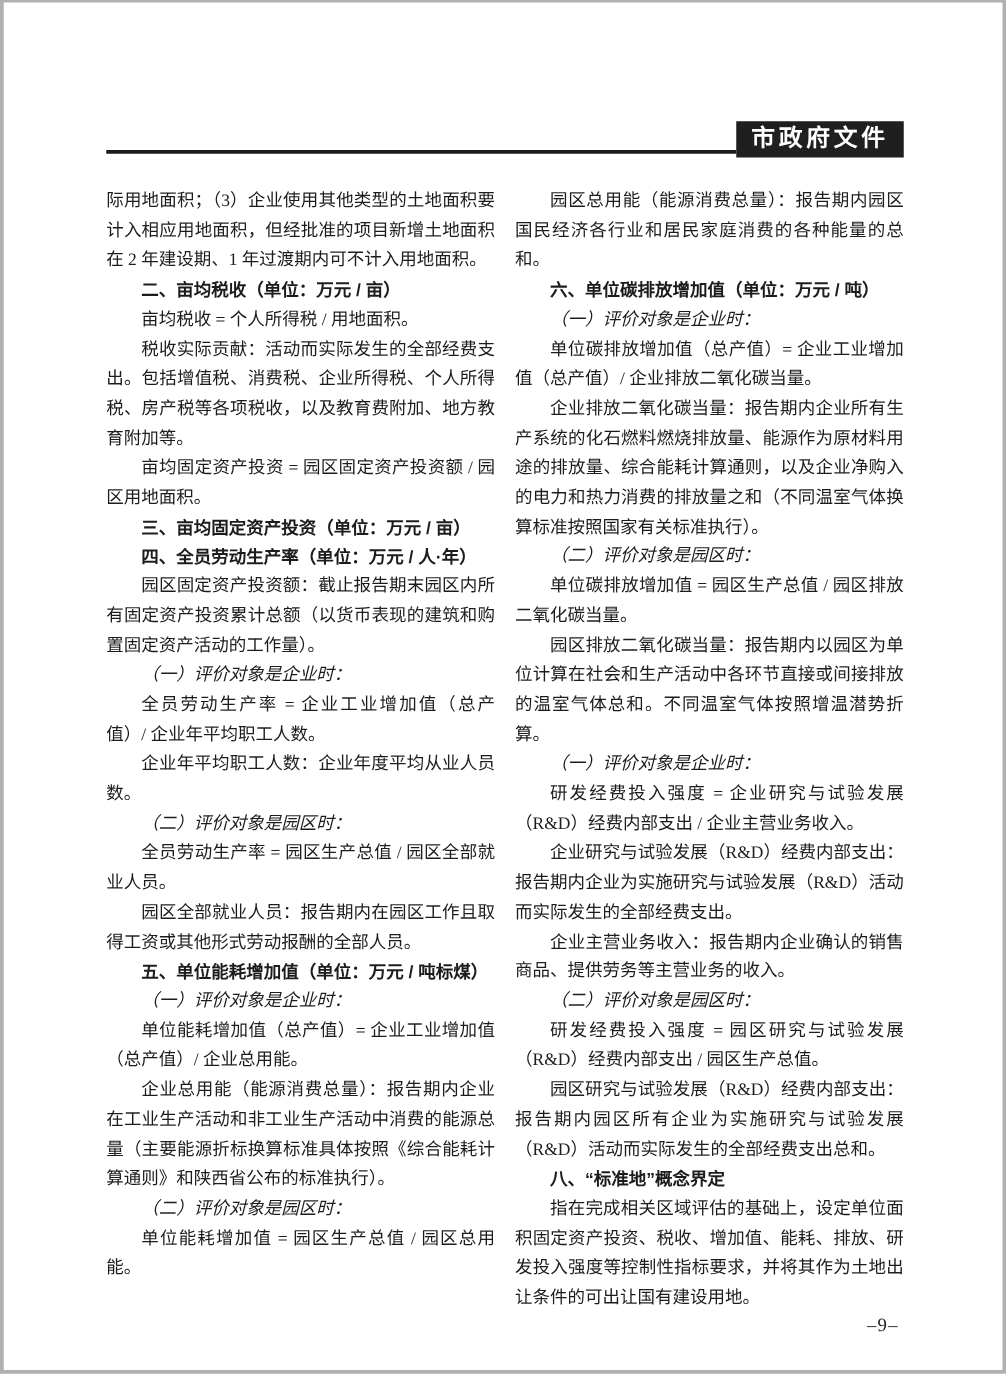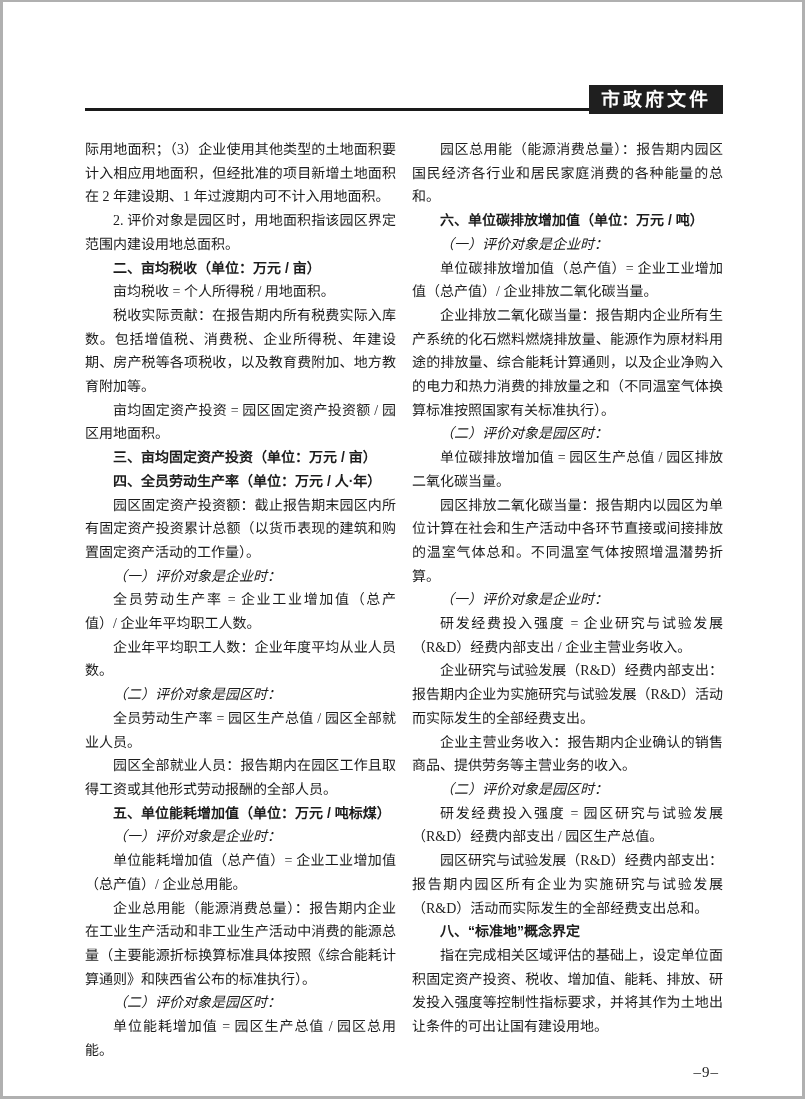--- a/index.html
+++ b/index.html
@@ -11,21 +11,21 @@
     color: #1c1c1c;
     overflow: hidden;
   }
   .page {
     position: absolute;
     left: 3px; top: 2px; right: 3px; bottom: 3px;
     background: #ffffff;
   }
   .content {
     position: absolute;
-    left: 82px; top: 82px;
+    left: 82px; top: 94px;
     width: 638px;
   }
   .header-row {
     display: flex;
     align-items: flex-end;
     height: 30px;
   }
   .header-rule {
     flex: 1 1 auto;
     height: 3px;
@@ -83,24 +83,23 @@
 
 <div class="page">
   <div class="content">
     <div class="header-row">
       <div class="header-rule"></div>
       <div class="header-tag">市政府文件</div>
     </div>
     <div class="columns">
       <div class="col" id="col-left">
           <p class="para cont">际用地面积；（3）企业使用其他类型的土地面积要计入相应用地面积，但经批准的项目新增土地面积在 2 年建设期、1 年过渡期内可不计入用地面积。</p>
-          <p class="para body">2. 评价对象是园区时，用地面积指该园区界定范围内建设用地总面积。</p>
           <p class="para heading">二、亩均税收（单位：万元 / 亩）</p>
           <p class="para body">亩均税收 = 个人所得税 / 用地面积。</p>
-          <p class="para body">税收实际贡献：在报告期内所有税费实际入库数。包括增值税、消费税、企业所得税、年建设期、房产税等各项税收，以及教育费附加、地方教育附加等。</p>
+          <p class="para body">税收实际贡献：活动而实际发生的全部经费支出。包括增值税、消费税、企业所得税、个人所得税、房产税等各项税收，以及教育费附加、地方教育附加等。</p>
           <p class="para body">亩均固定资产投资 = 园区固定资产投资额 / 园区用地面积。</p>
           <p class="para heading">三、亩均固定资产投资（单位：万元 / 亩）</p>
           <p class="para heading">四、全员劳动生产率（单位：万元 / 人·年）</p>
           <p class="para body">园区固定资产投资额：截止报告期末园区内所有固定资产投资累计总额（以货币表现的建筑和购置固定资产活动的工作量）。</p>
           <p class="para sub">（一）评价对象是企业时：</p>
           <p class="para body">全员劳动生产率 = 企业工业增加值（总产值）/ 企业年平均职工人数。</p>
           <p class="para body">企业年平均职工人数：企业年度平均从业人员数。</p>
           <p class="para sub">（二）评价对象是园区时：</p>
           <p class="para body">全员劳动生产率 = 园区生产总值 / 园区全部就业人员。</p>
           <p class="para body">园区全部就业人员：报告期内在园区工作且取得工资或其他形式劳动报酬的全部人员。</p>

